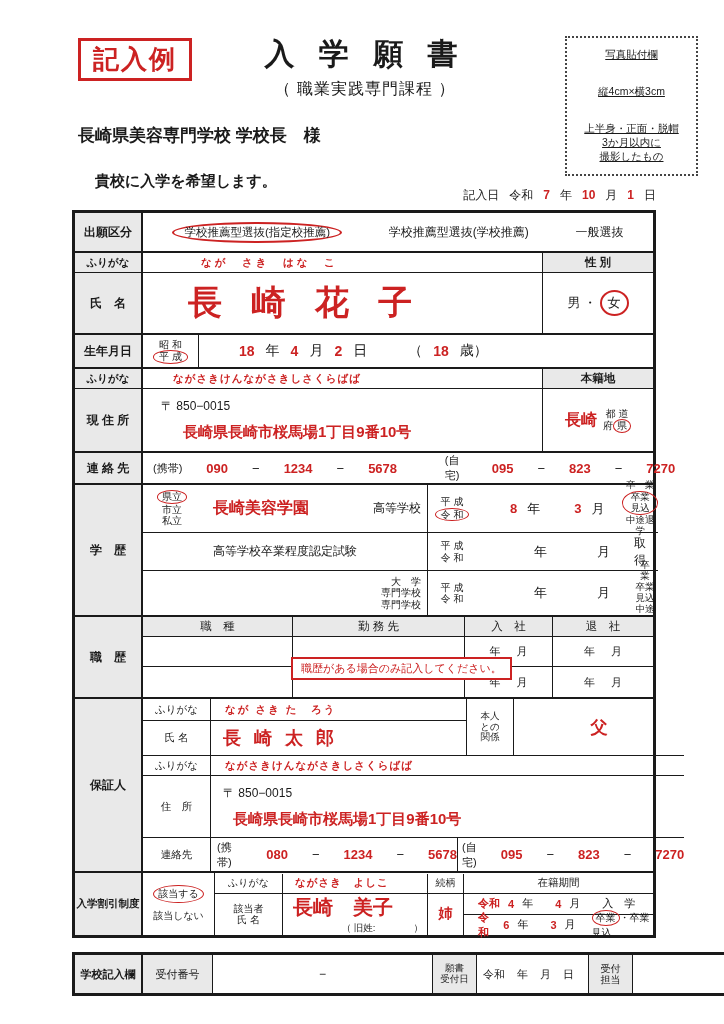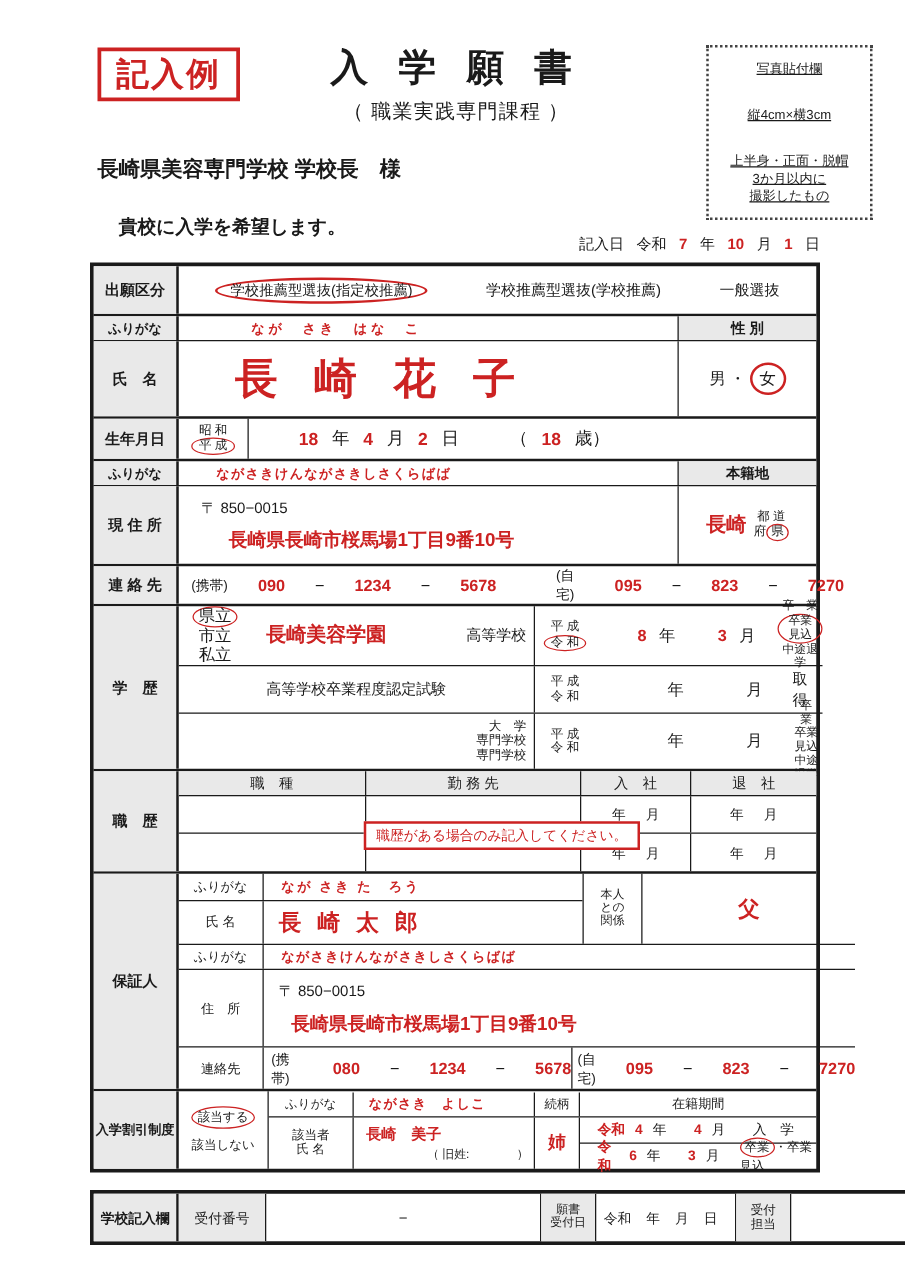--- a/index.html
+++ b/index.html
@@ -166,21 +166,21 @@
       </span>
     </div>
   </div>
 
   <div class="row b-b2">
     <div class="lbl">学　歴</div>
     <div class="col" style="flex:1">
 
       <div class="row b-b" style="height:48px">
         <div class="cell b-r" style="width:285px; flex:none; padding-left:4px">
-          <span class="stack" style="font-size:13px; width:50px">
+          <span class="stack" style="font-size:10px; width:50px">
             <div><span class="circ-s" style="padding:0 4px">県立</span></div>
             <div>市立</div>
             <div>私立</div>
           </span>
           <span class="red bold" style="font-size:16px; margin-left:16px">長崎美容学園</span>
           <span style="font-size:12px; margin-left:auto; padding-right:6px">高等学校</span>
         </div>
         <span class="col stack" style="width:48px; flex:none">
           <div>平 成</div>
           <div><span class="circ-s">令 和</span></div>
@@ -347,21 +347,21 @@
         <div class="cell c" style="flex:1; font-size:10.5px">在籍期間</div>
       </div>
       <div class="row" style="height:41px">
         <div class="col c sublbl stack" style="height:100%; font-size:10px">
           <span>
               <div>該当者</div>
               <div>氏 名</div>
             </span>
         </div>
         <div class="col b-r" style="width:145px; flex:none; padding-left:10px; gap:1px">
-          <div class="red bold" style="font-size:12px">長崎　美子</div>
+          <div class="red bold" style="font-size:20px">長崎　美子</div>
           <div style="font-size:9.5px; text-align:right; padding-right:4px">（ 旧姓:　　　　）</div>
         </div>
         <div class="cell c red bold b-r" style="width:36px; flex:none; font-size:14px">姉</div>
         <div class="col" style="flex:1">
           <div class="cell b-b" style="height:21px; font-size:11px; gap:8px; padding-left:14px">
             <span class="num">令和</span>
             <span class="num">4</span>
             <span>年</span>
             <span class="num" style="margin-left:14px">4</span>
             <span>月</span>

